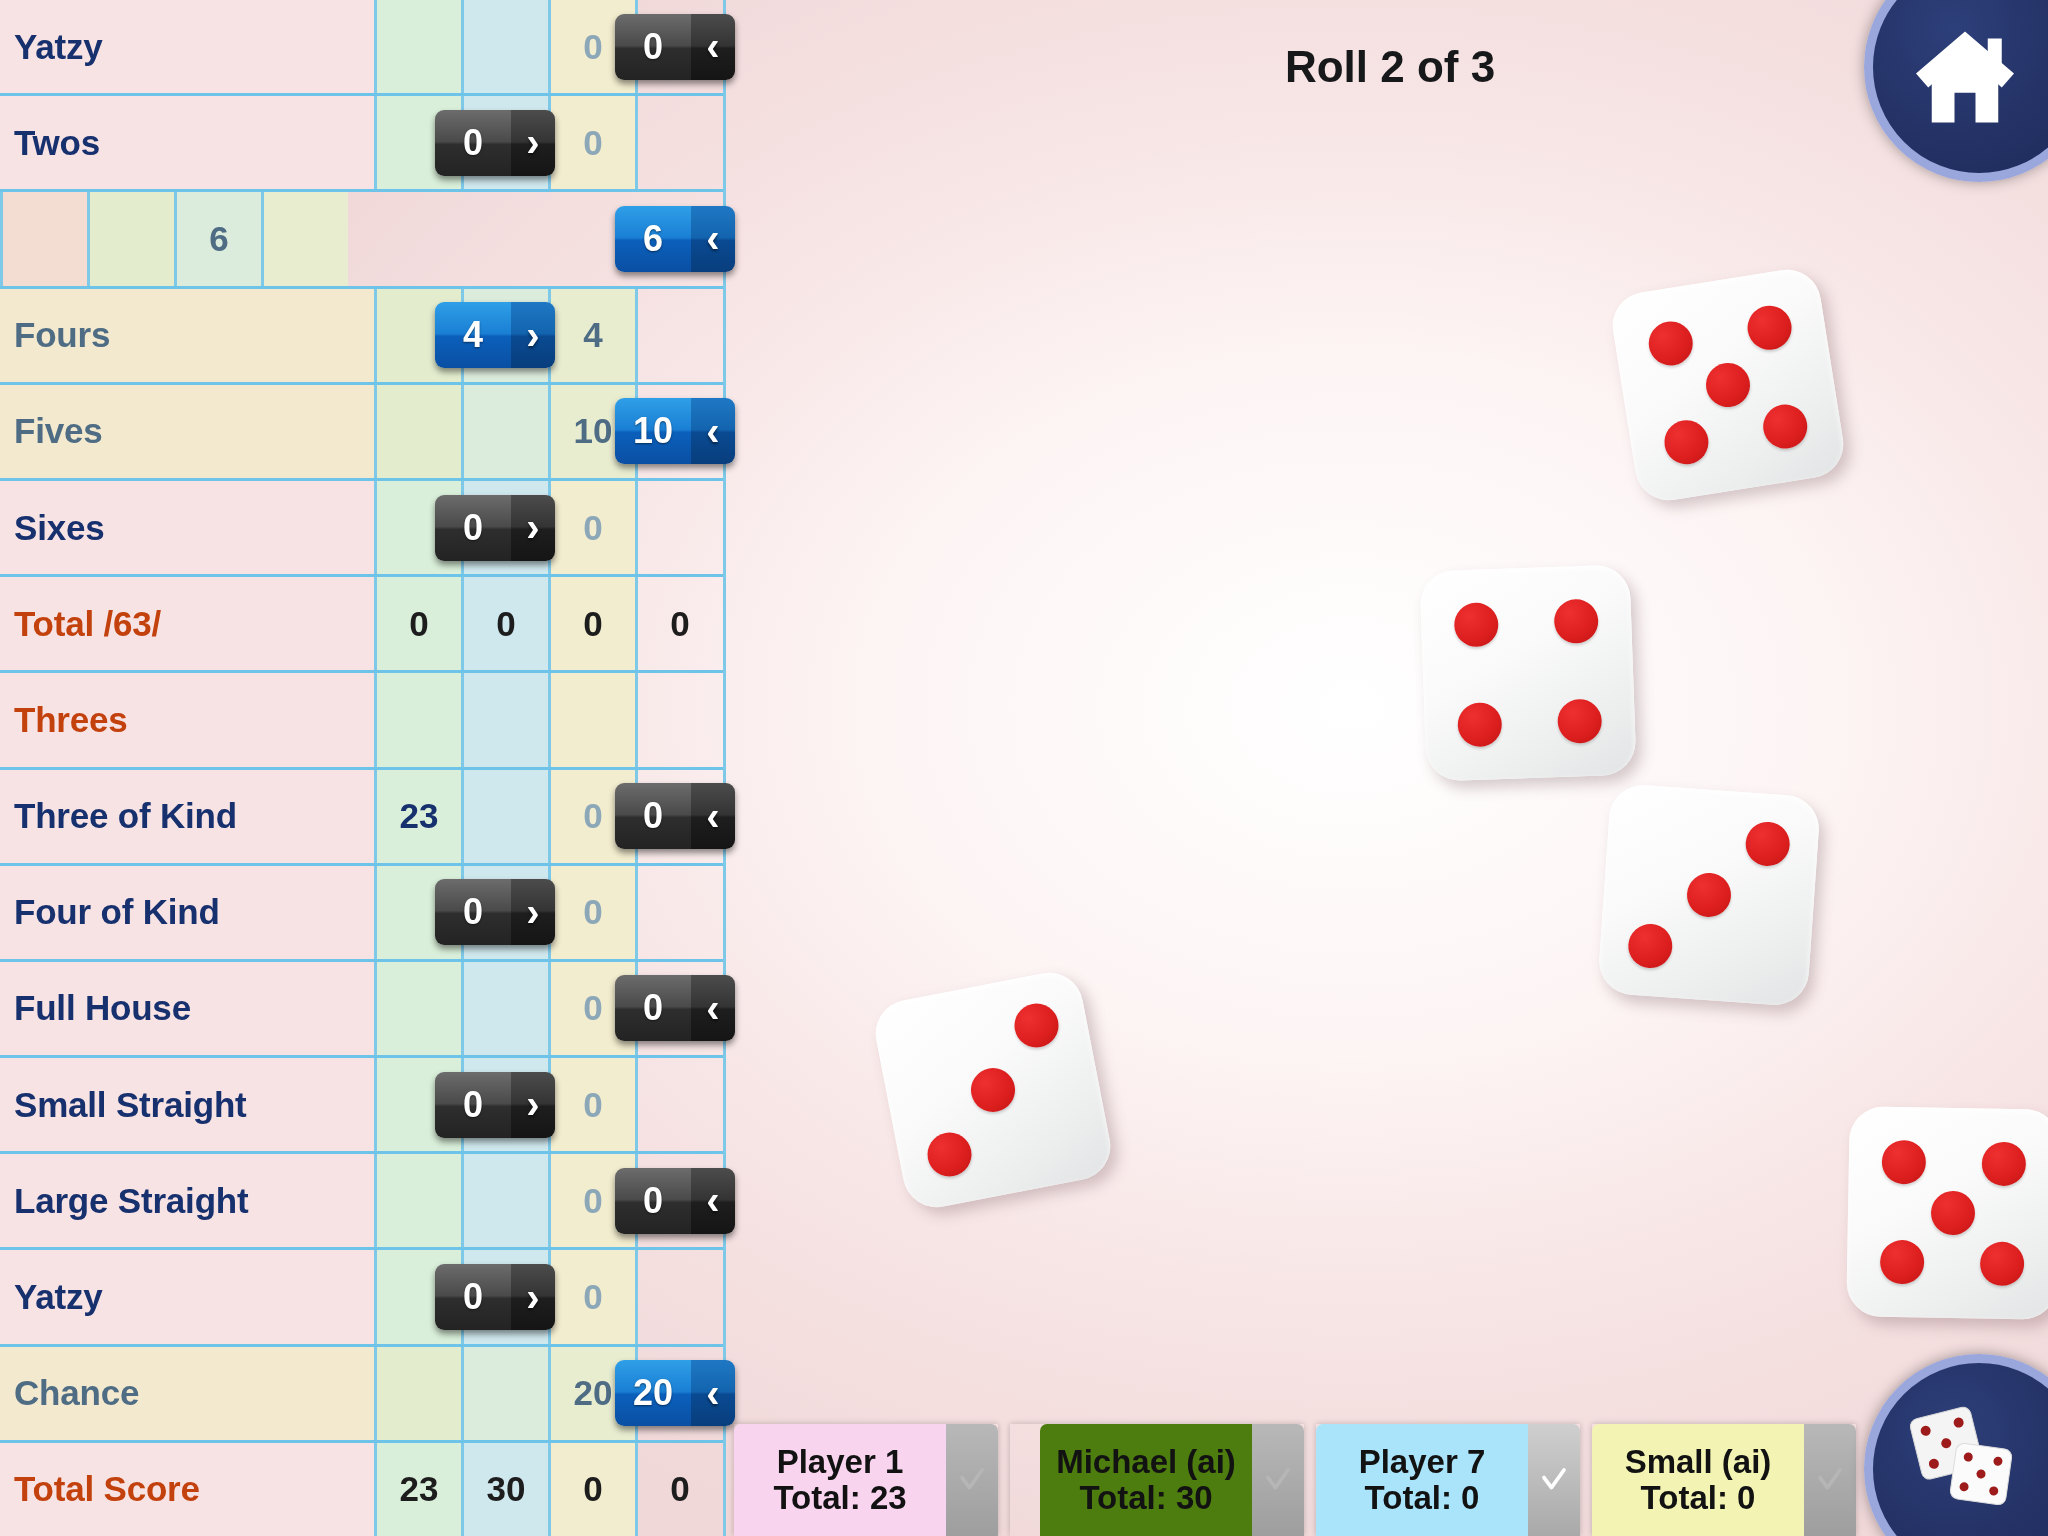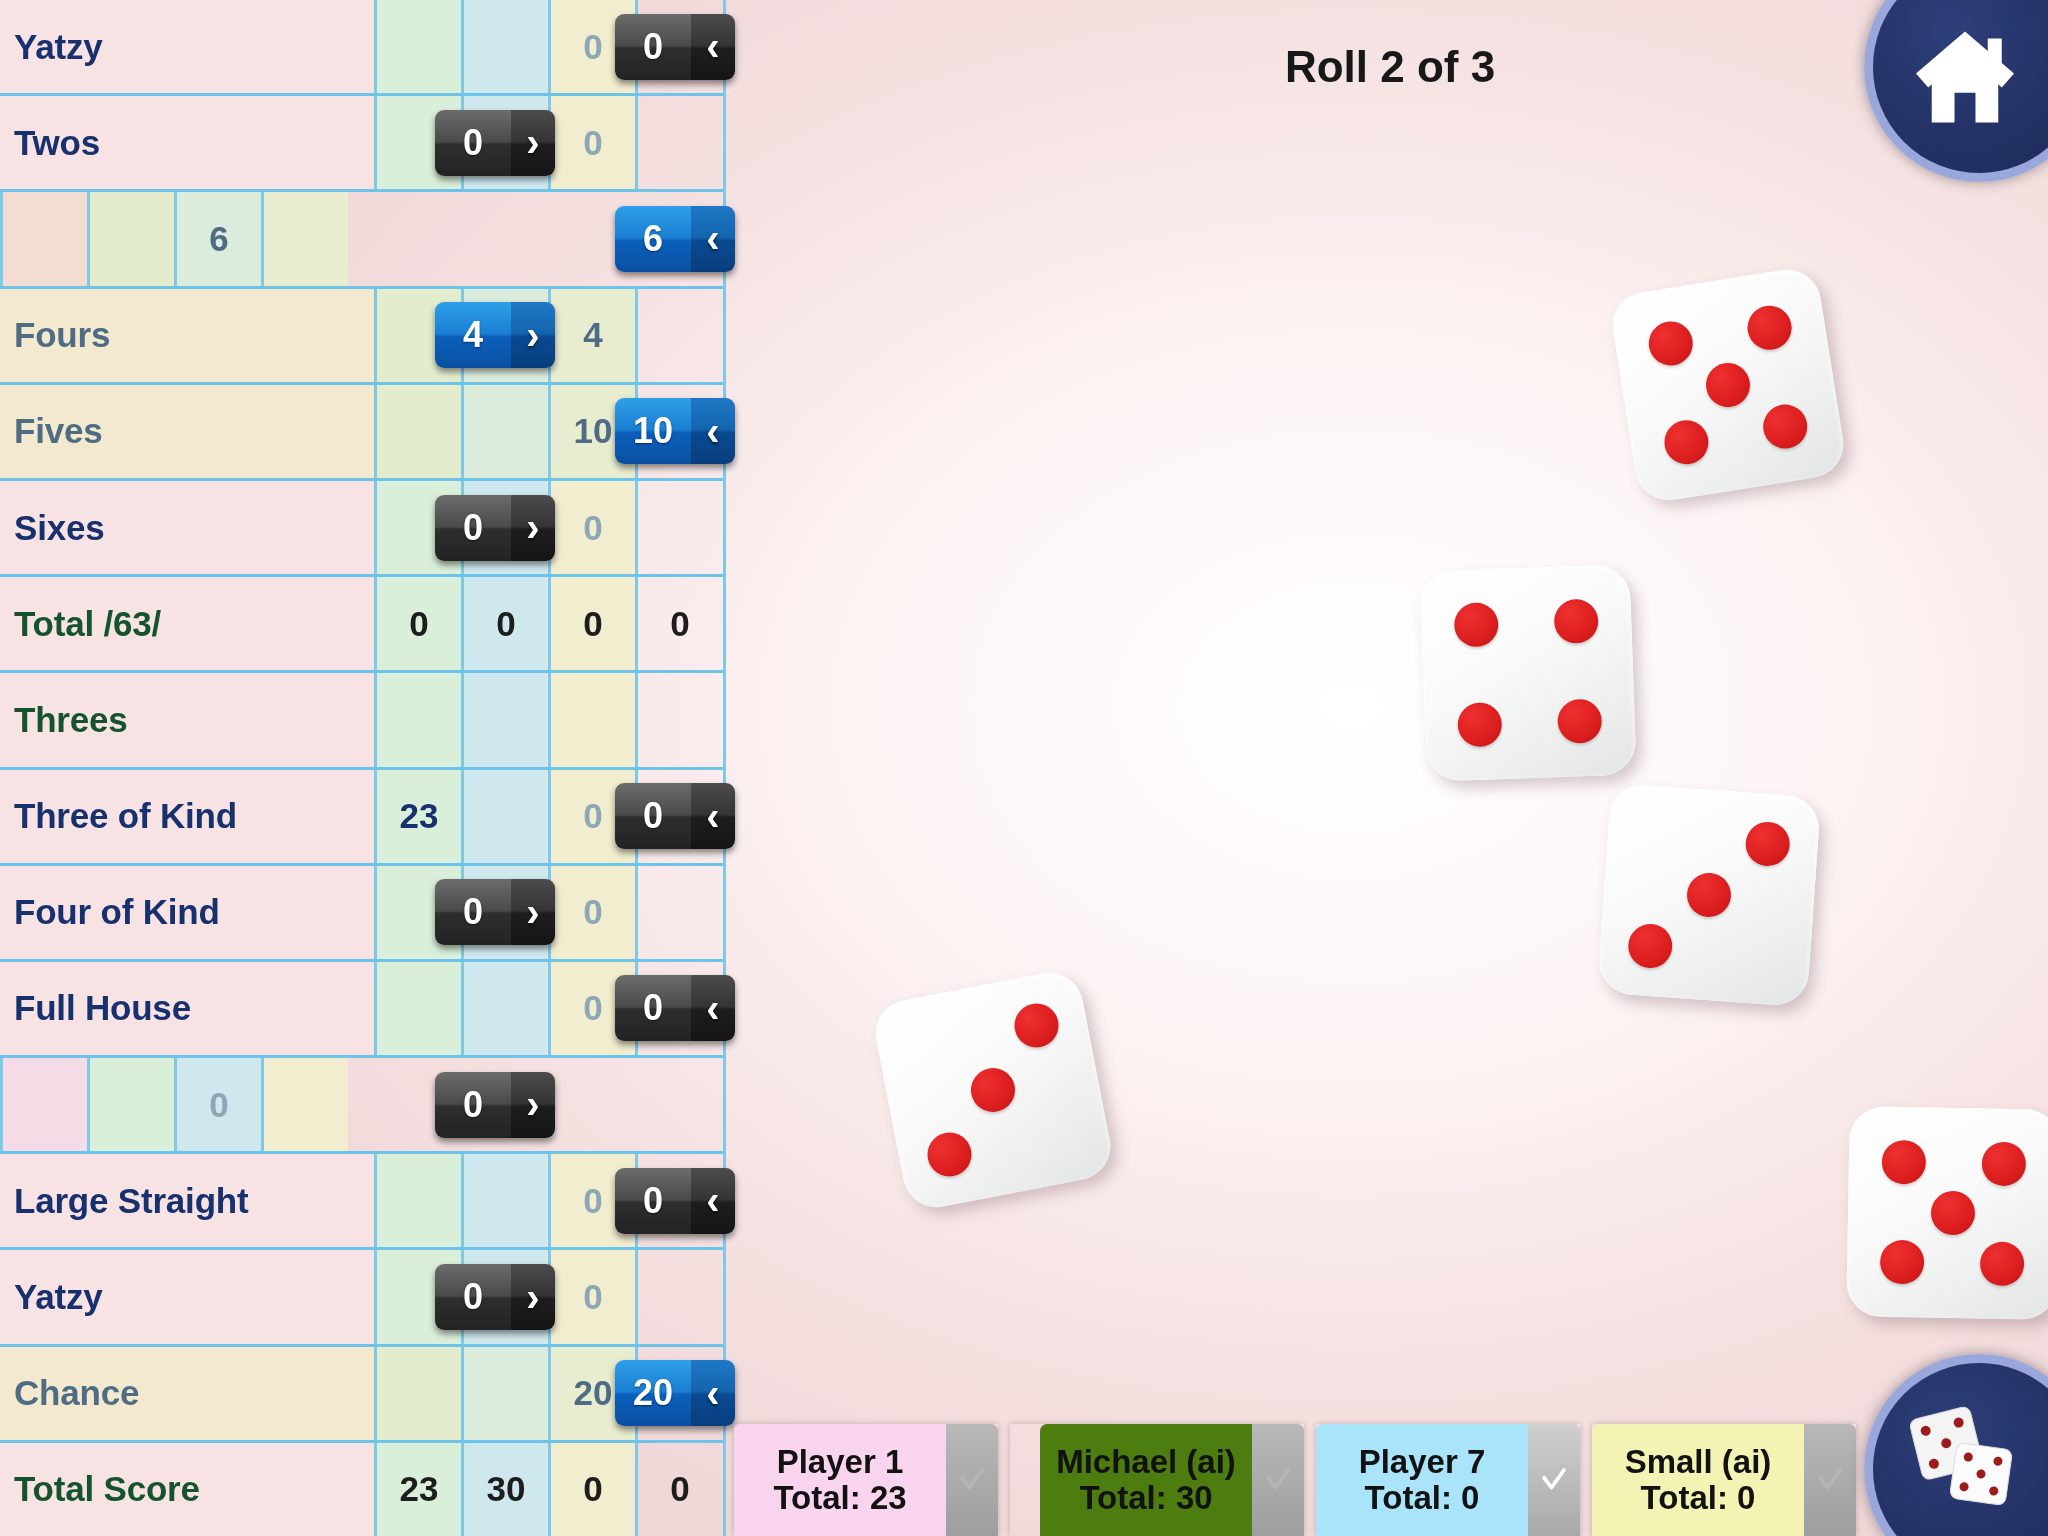--- a/index.html
+++ b/index.html
@@ -43,21 +43,21 @@
   .t-pink  .cell-val:nth-of-type(2){background:#d9efd9;}
   .t-pink  .cell-val:nth-of-type(3){background:#cfe8ee;}
   .t-pink  .cell-val:nth-of-type(4){background:#f3edcf;}
   .t-cream .cell-val:nth-of-type(1){background:#f3ddd3;}
   .t-cream .cell-val:nth-of-type(2){background:#e3edce;}
   .t-cream .cell-val:nth-of-type(3){background:#dcecdc;}
   .t-cream .cell-val:nth-of-type(4){background:#e9edd0;}
 
   .lbl-blue{color:#17306e;}
   .lbl-slate{color:#4e6c84;}
-  .lbl-dark{color:#14532d;}
+  .lbl-dark{color:#c2410c;}
 
   .v-dark{color:#1d1d1d;}
   .v-blue{color:#17306e;}
   .v-mute{color:#8ba7b8;}
   .v-slate{color:#4e6c84;}
 
   
   .pickbtn{
     position:absolute;top:50%;transform:translateY(-50%);
     width:120px;height:66px;border-radius:9px;
@@ -256,20 +256,21 @@
       <div class="cell-val "></div>
       <div class="cell-val "></div>
       <div class="cell-val v-mute">0</div>
       <div class="cell-val "></div>
       <div class="pickbtn dark left">
         <span class="pv">0</span>
         <span class="pa">‹</span>
       </div>
     </div>
     <div class="srow t-pink">
+      <div class="cell-label lbl-blue">Small Straight</div>
       <div class="cell-val "></div>
       <div class="cell-val "></div>
       <div class="cell-val v-mute">0</div>
       <div class="cell-val "></div>
       <div class="pickbtn dark right">
         <span class="pv">0</span>
         <span class="pa">›</span>
       </div>
     </div>
     <div class="srow t-pink">

